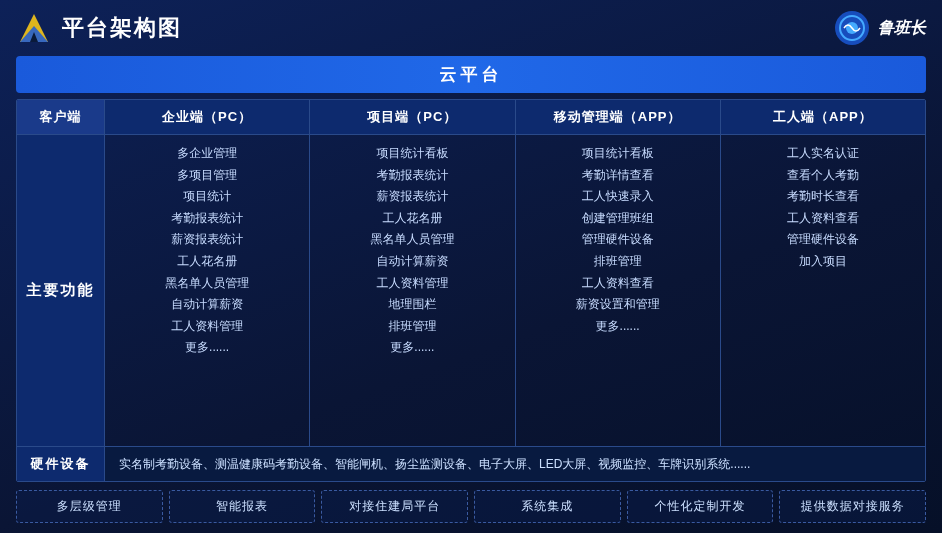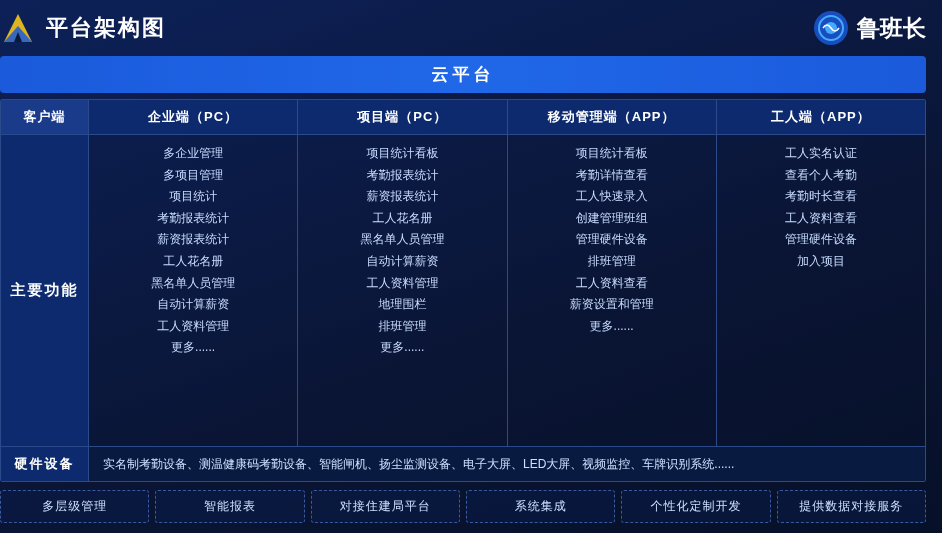--- a/index.html
+++ b/index.html
@@ -8,21 +8,21 @@
       height: 533px;
       background: #0a1a3a;
       font-family: 'Microsoft YaHei', '微软雅黑', sans-serif;
       overflow: hidden;
     }
 
     .container {
       width: 942px;
       height: 533px;
       background: linear-gradient(160deg, #0d2158 0%, #0a1535 60%, #061028 100%);
-      padding: 10px 16px 10px 0;
+      padding: 10px 16px 10px 16px;
       display: flex;
       flex-direction: column;
       gap: 6px;
     }
 
     
     .header {
       display: flex;
       align-items: center;
       justify-content: space-between;
@@ -47,22 +47,23 @@
       display: flex;
       align-items: center;
       gap: 8px;
     }
     .brand-icon {
       width: 36px;
       height: 36px;
     }
     .brand-name {
       color: #ffffff;
-      font-size: 23px;
-      font-weight: bold;
+      font-size: 16px;
+      font-weight: bold;
+      font-style: italic;
     }
 
     
     .cloud-banner {
       background: linear-gradient(90deg, #1a5adb 0%, #2068e8 50%, #1a5adb 100%);
       border-radius: 4px;
       text-align: center;
       padding: 7px 0;
       color: #ffffff;
       font-size: 17px;

